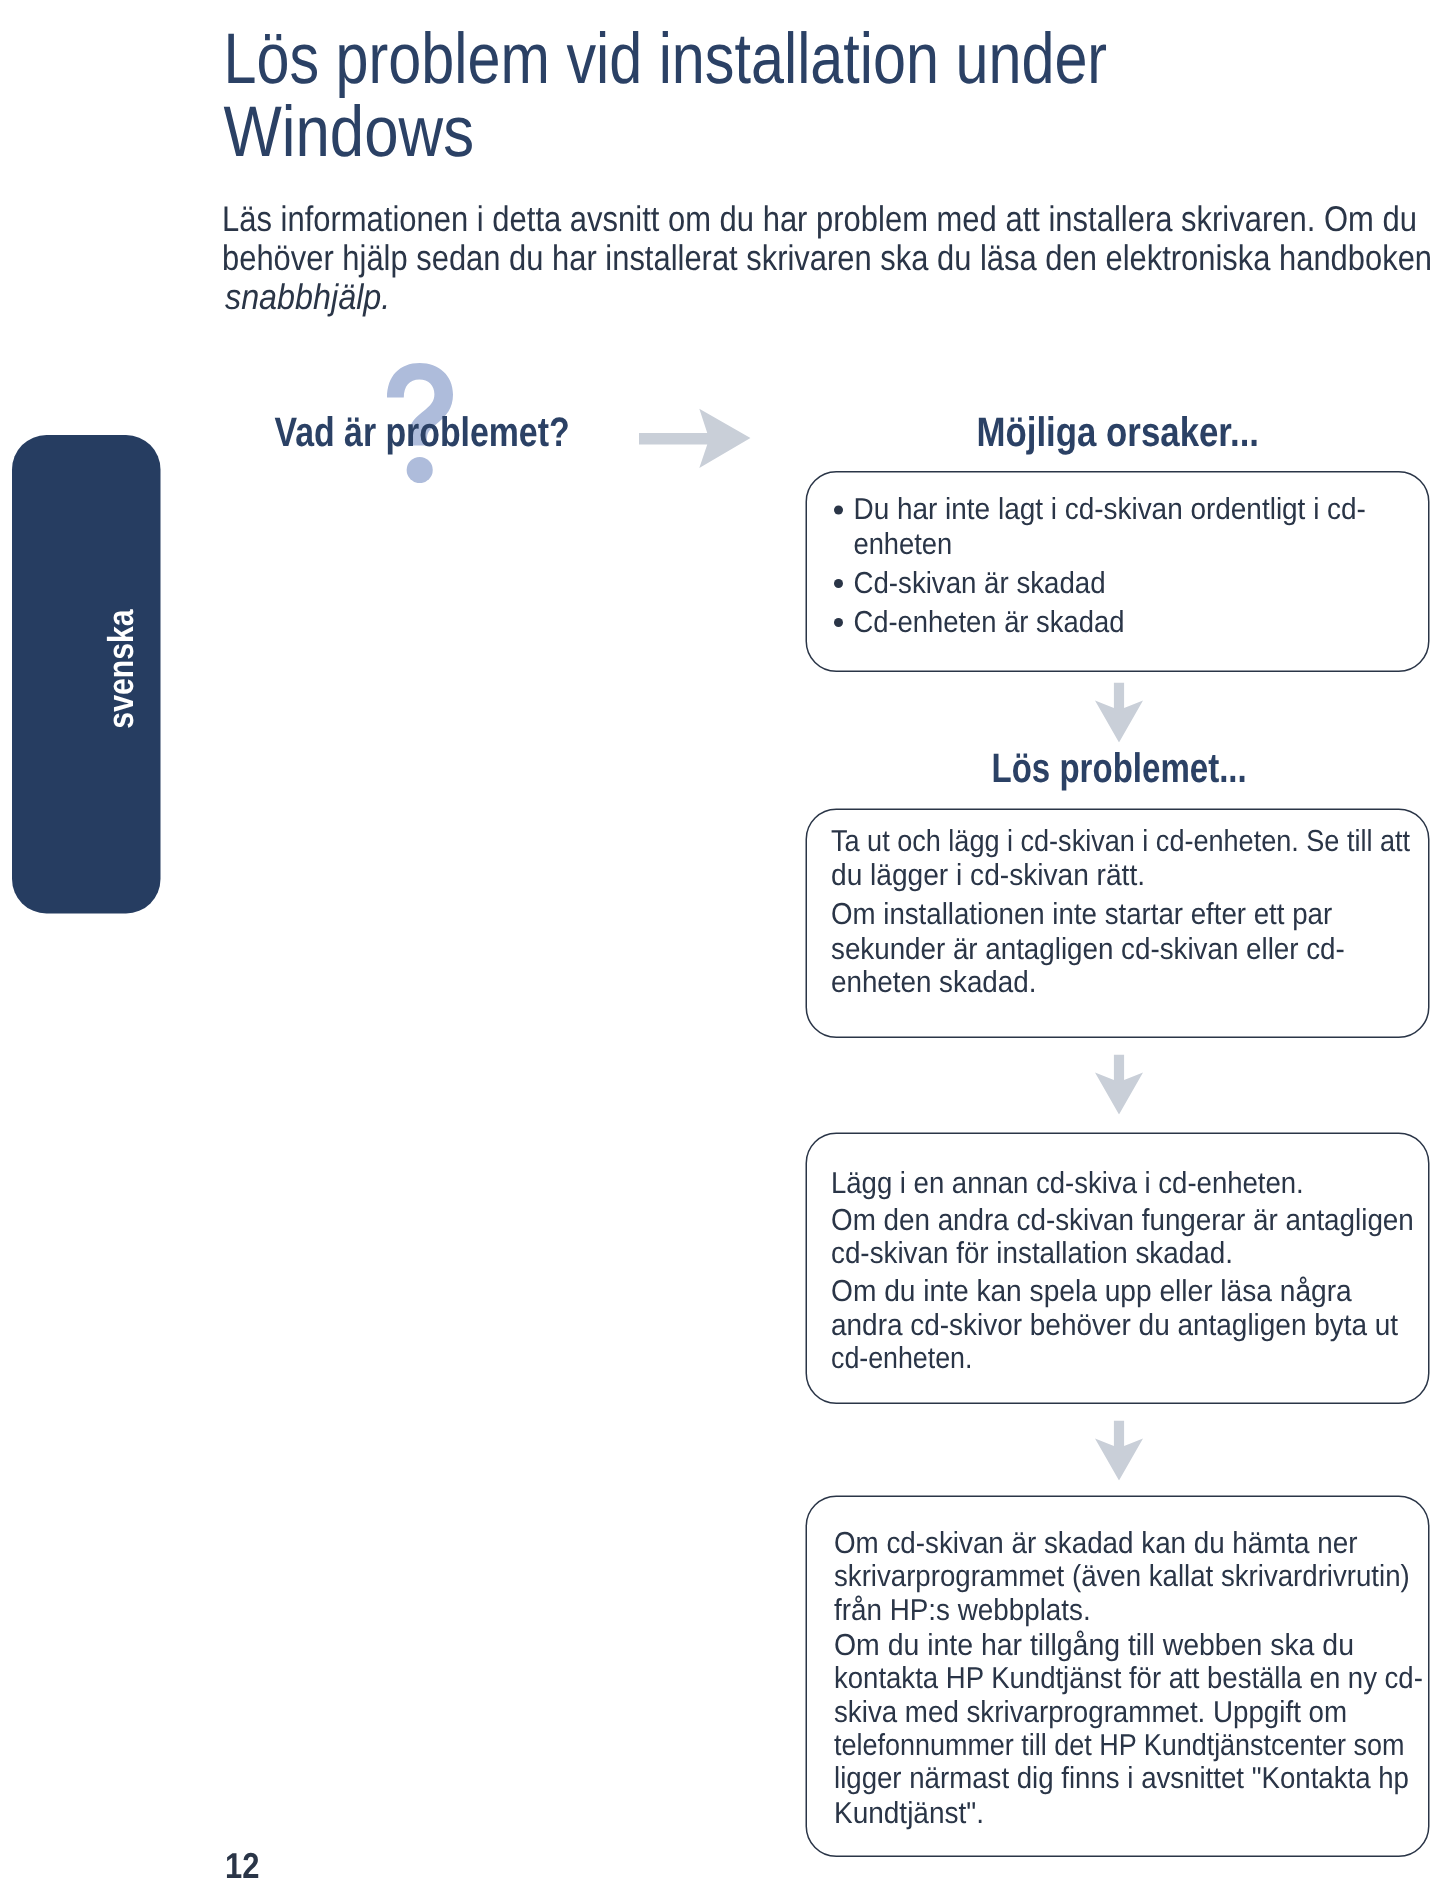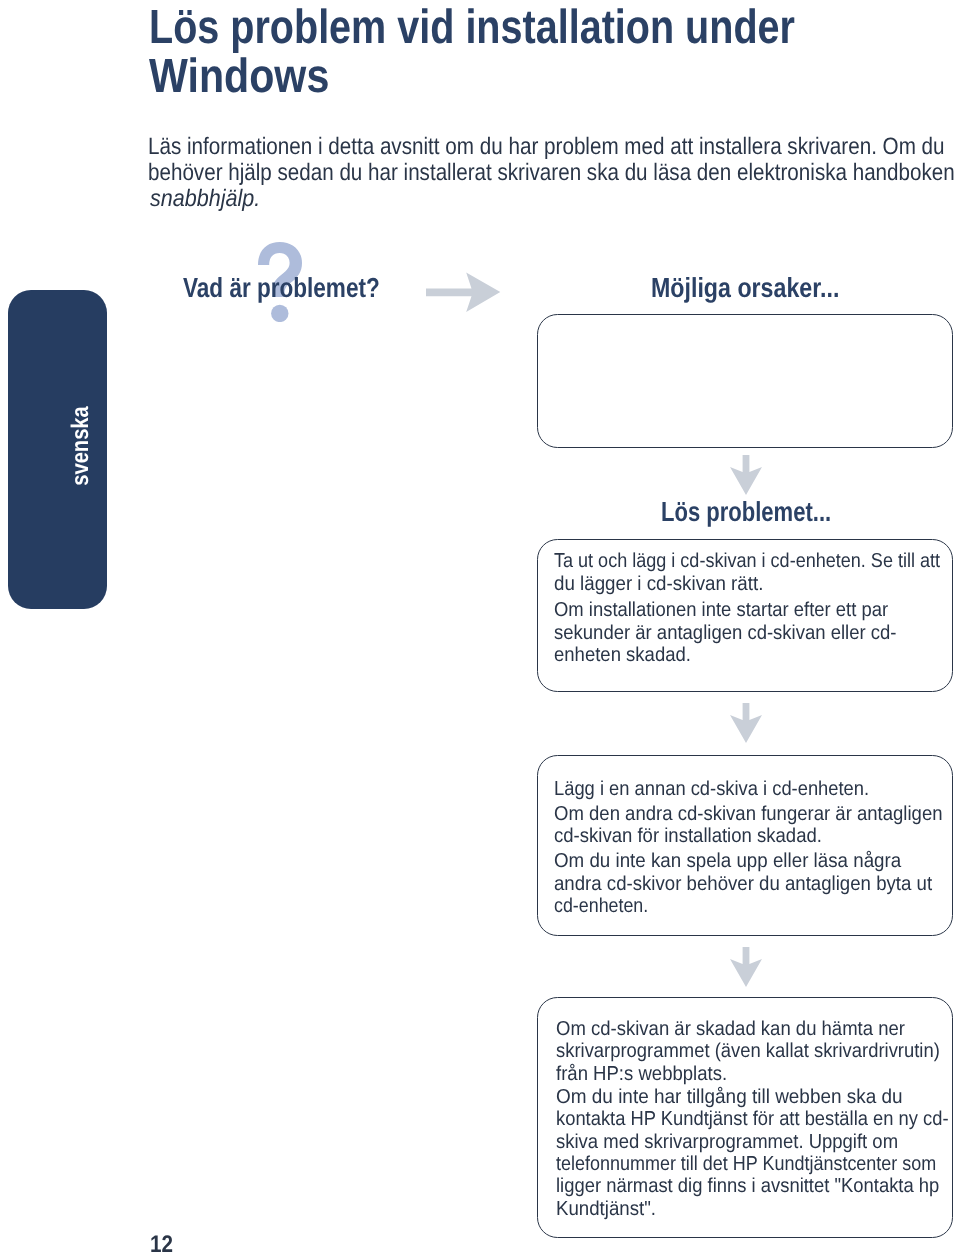--- a/index.html
+++ b/index.html
@@ -4,21 +4,21 @@
 <title>Lös problem vid installation under Windows</title>
 <style>
   html,body{margin:0;padding:0;}
   body{width:960px;height:1257px;background:#ffffff;position:relative;overflow:hidden;
        font-family:"Liberation Sans",sans-serif;
        -webkit-font-smoothing:antialiased;text-rendering:geometricPrecision;
        transform:translateZ(0);}
   #page{position:absolute;left:0;top:0;width:960px;height:1257px;}
 
   
-  #title{position:absolute;left:148.6px;top:4px;color:#2b4165;font-weight:bold;
+  #title{position:absolute;left:148.6px;top:16px;color:#2b4165;font-weight:normal;
          font-size:47.8px;line-height:48.5px;}
   #title .ln{display:block;white-space:nowrap;transform:scaleX(0.838);transform-origin:left center;}
 
   #intro{position:absolute;left:148.3px;top:134.3px;color:#2a3547;
          font-size:23.8px;line-height:25.8px;}
   #intro .ln{display:block;white-space:nowrap;transform:scaleX(0.863);transform-origin:left center;}
   #intro .it{font-style:italic;transform:scaleX(0.905);}
 
   
   #lang-tab{position:absolute;left:7.6px;top:290px;width:99.6px;height:319.3px;
@@ -94,20 +94,35 @@
 
 
   <svg class="arrow" style="left:426px;top:271.5px" width="75" height="41" viewBox="0 0 75 41">
     <path d="M0 16.6 H45.5 L40.2 0.5 L74.3 20 L40.2 40 L45.5 24.3 H0 Z" fill="#c9cfd8"></path>
   </svg>
 
   <div class="flow-hdr" style="left:651.2px;top:274.1px;transform:scaleX(0.844)">Möjliga orsaker...</div>
 
   <div class="box" style="left:537.3px;top:314px;width:415.3px;height:133.7px"></div>
 
+  <div class="blist" style="left:569.1px;top:329px">
+    <span class="bi">
+      <span class="dot">•</span>
+      <span class="ln" style="--sx:0.9226">Du har inte lagt i cd-skivan ordentligt i cd-</span>
+      <span class="ln" style="--sx:0.9009">enheten</span>
+    </span>
+    <span class="bi">
+      <span class="dot">•</span>
+      <span class="ln" style="--sx:0.9132">Cd-skivan är skadad</span>
+    </span>
+    <span class="bi">
+      <span class="dot">•</span>
+      <span class="ln" style="--sx:0.9039">Cd-enheten är skadad</span>
+    </span>
+  </div>
 
   <svg class="arrow" style="left:728.6px;top:455.1px" width="33" height="40" viewBox="0 0 33 40">
     <path d="M13.6 0 H20.4 V17 L33 12 L17 40 L1 12 L13.6 17 Z" fill="#c9cfd8"></path>
   </svg>
 
   <div class="flow-hdr" style="left:660.8px;top:497.6px;transform:scaleX(0.801)">Lös problemet...</div>
 
   <div class="box" style="left:537.3px;top:538.8px;width:415.3px;height:153.2px"></div>
   <div class="tblk" style="left:554px;top:550.4px;--pgap:4.5px">
     <span class="ln" style="--sx:0.8936">Ta ut och lägg i cd-skivan i cd-enheten. Se till att</span>

